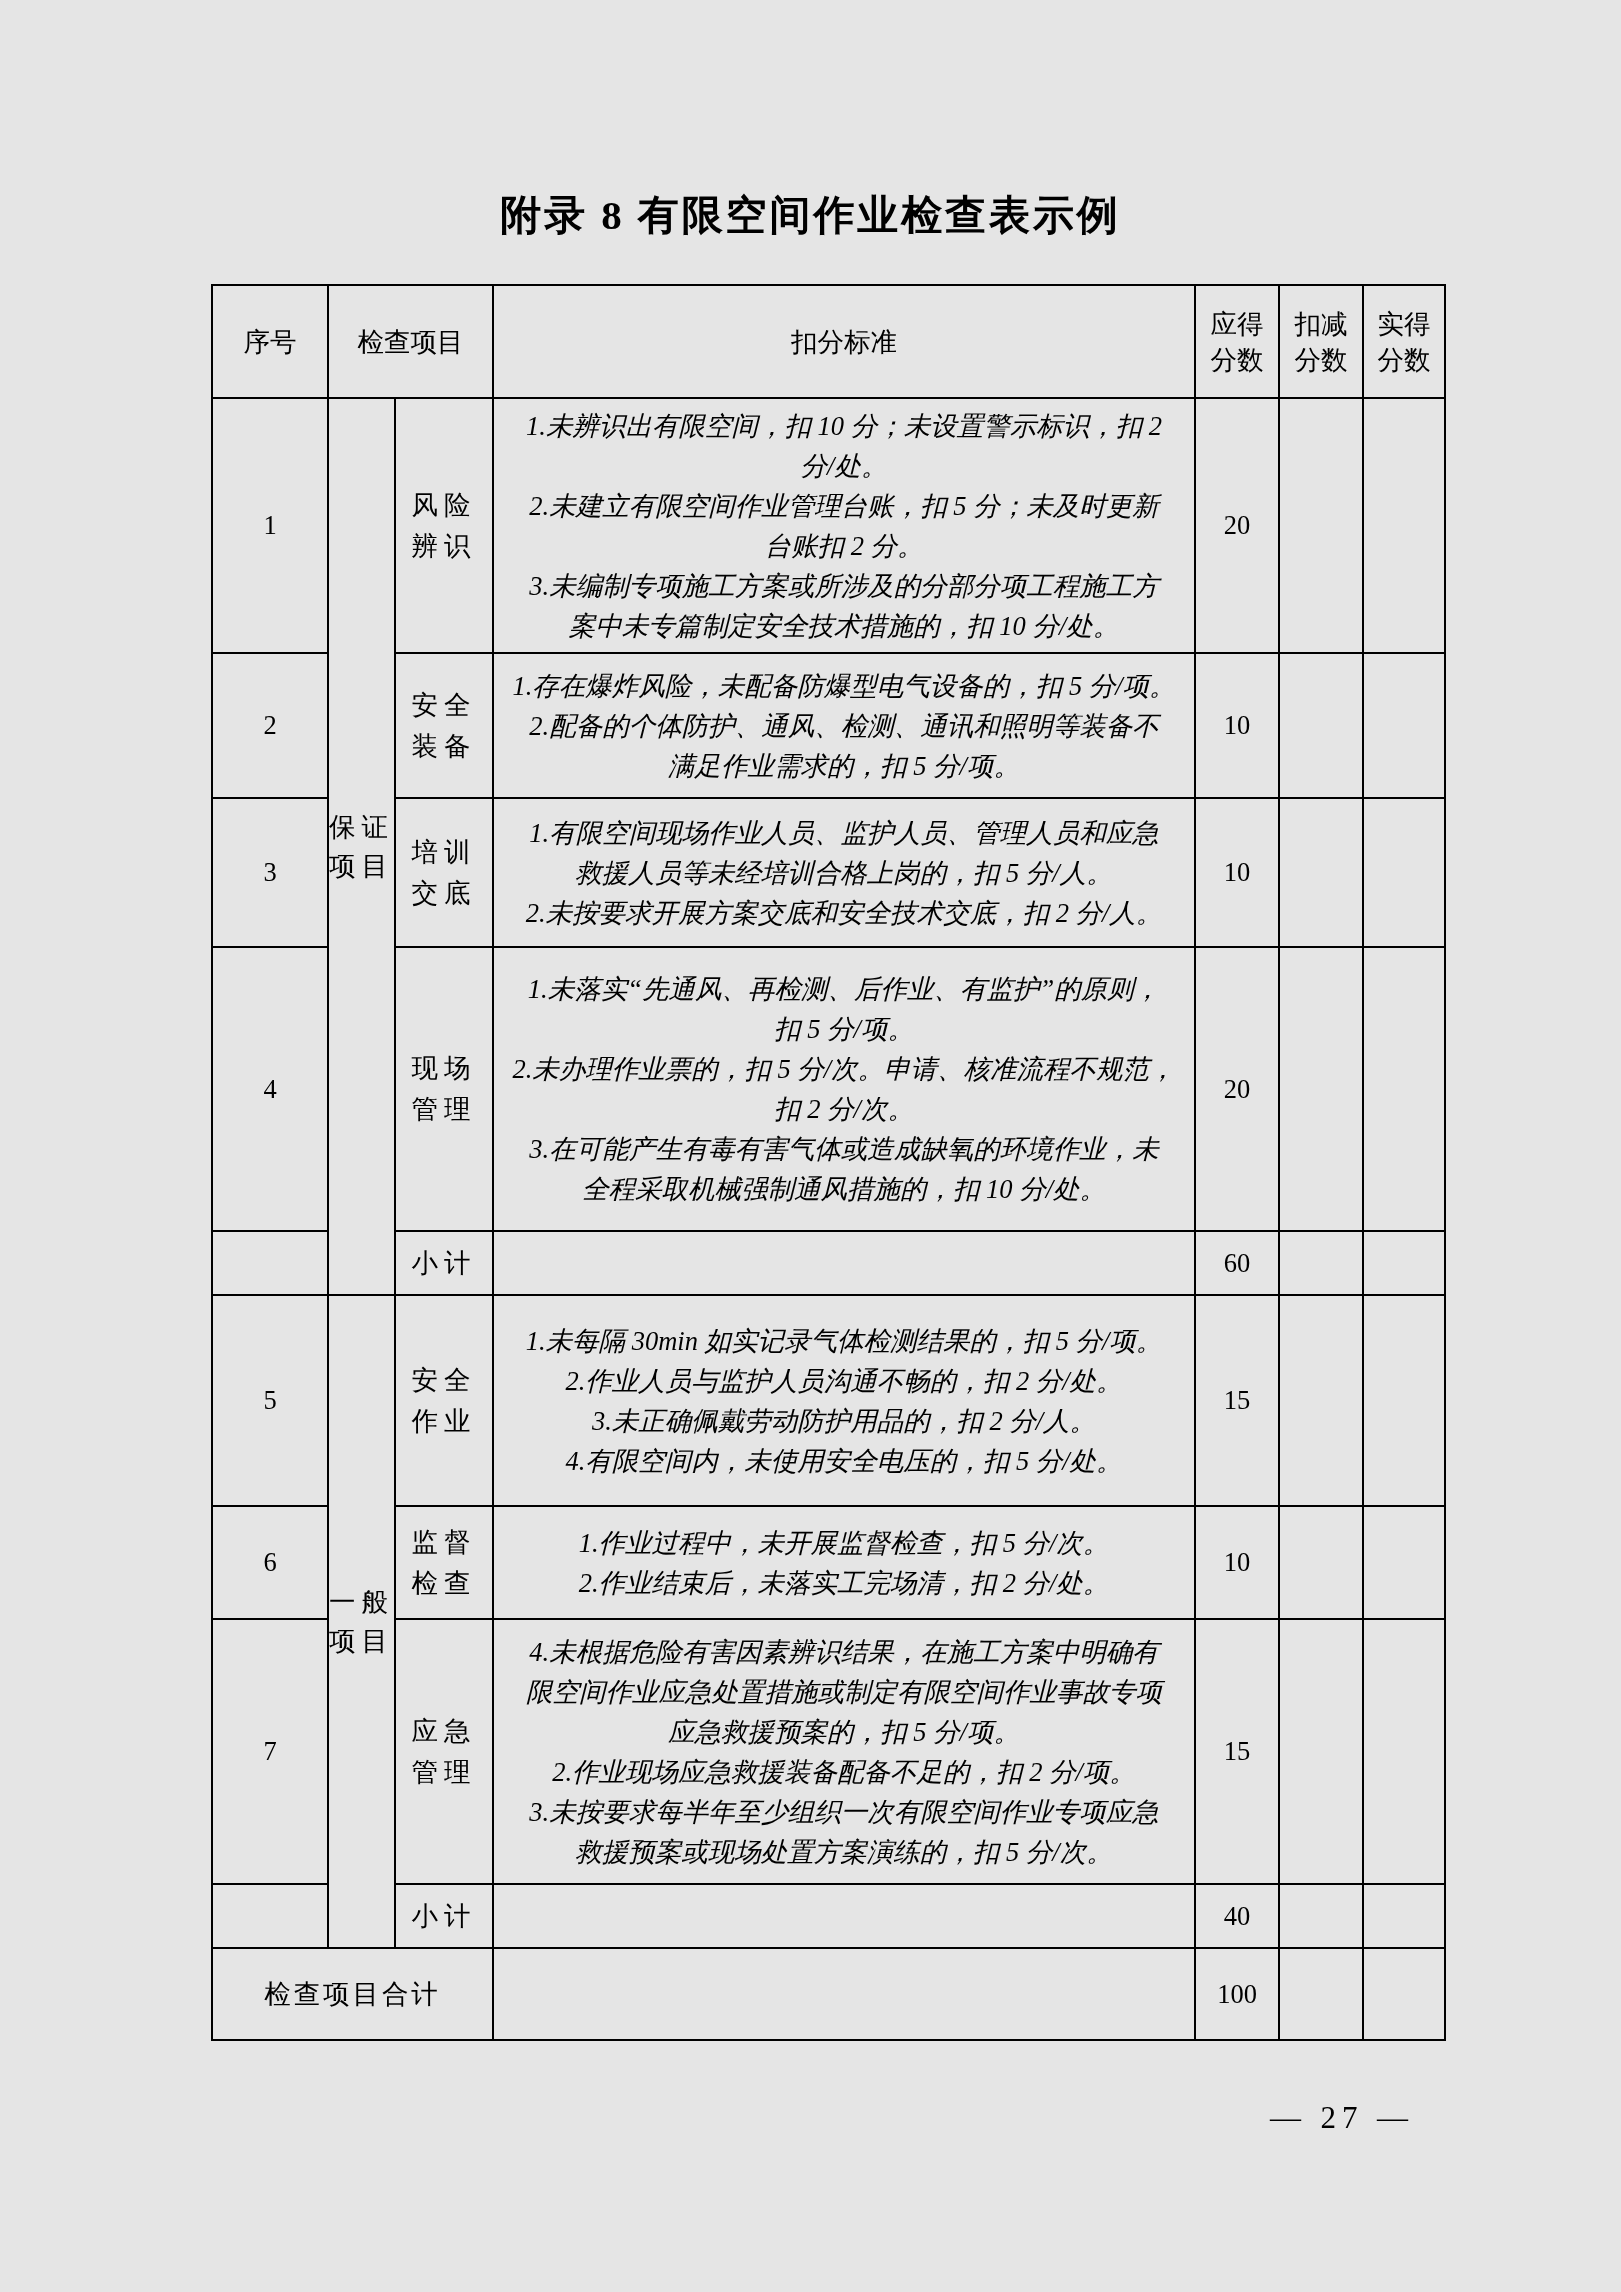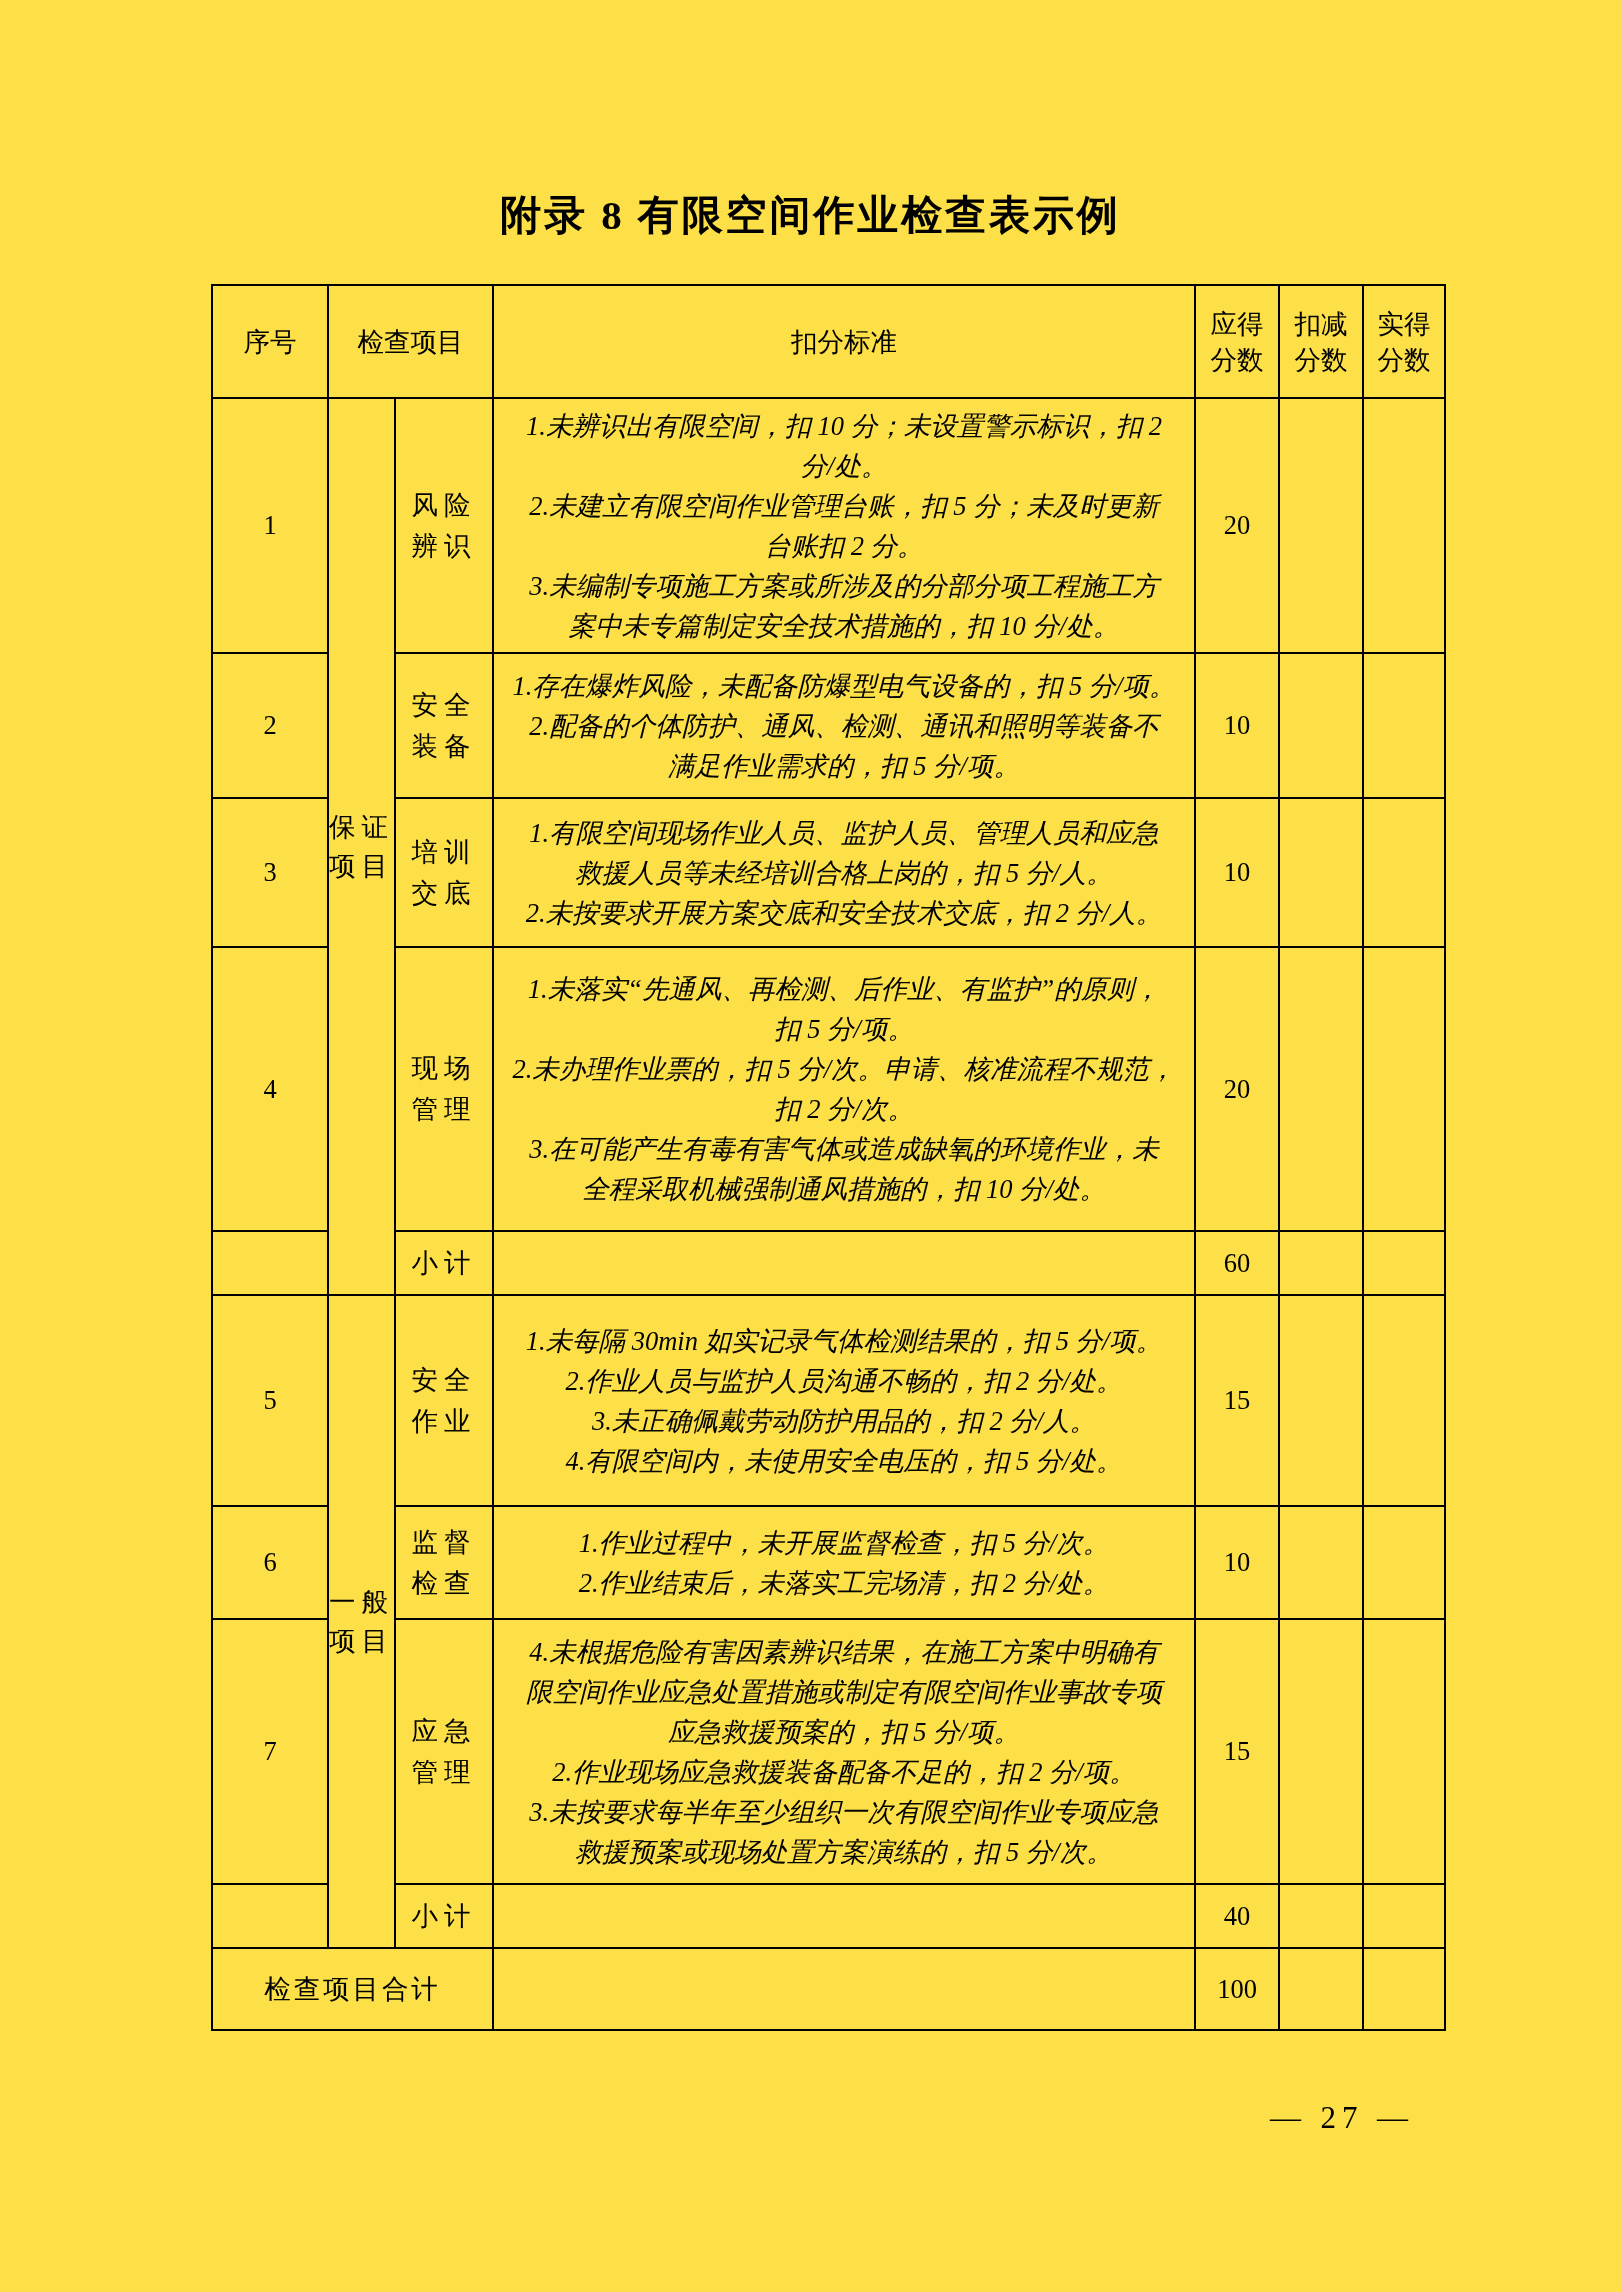--- a/index.html
+++ b/index.html
@@ -11,21 +11,21 @@
     width: 1621px;
     height: 2293px;
     font-family: "Liberation Serif", "DejaVu Serif", serif;
     color: #000;
     position: relative;
   }
   .page {
     position: relative;
     width: 1621px;
     height: 2293px;
-    background: #fde047;
+    background: #e5e5e5;
     overflow: hidden;
   }
   .title {
     position: absolute;
     top: 188px;
     left: 0;
     width: 100%;
     margin: 0;
     text-align: center;
     font-size: 41px;
@@ -204,21 +204,21 @@
         <td class="c-score"></td>
       </tr>
       <tr style="height:64px">
         <td class="c-no"></td>
         <td class="c-item">小计</td>
         <td class="c-std"></td>
         <td class="c-score">40</td>
         <td class="c-score"></td>
         <td class="c-score"></td>
       </tr>
-      <tr style="height:82px">
+      <tr style="height:92px">
         <td colspan="3" class="c-total">检查项目合计</td>
         <td class="c-std"></td>
         <td class="c-score">100</td>
         <td class="c-score"></td>
         <td class="c-score"></td>
       </tr>
     </tbody>
   </table>
 
   <div class="footer">— 27 —</div>

